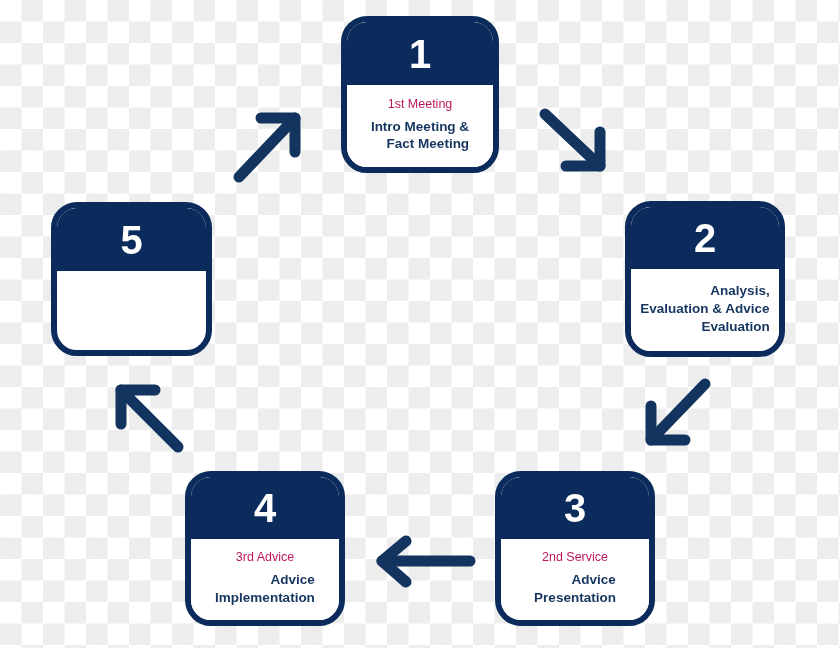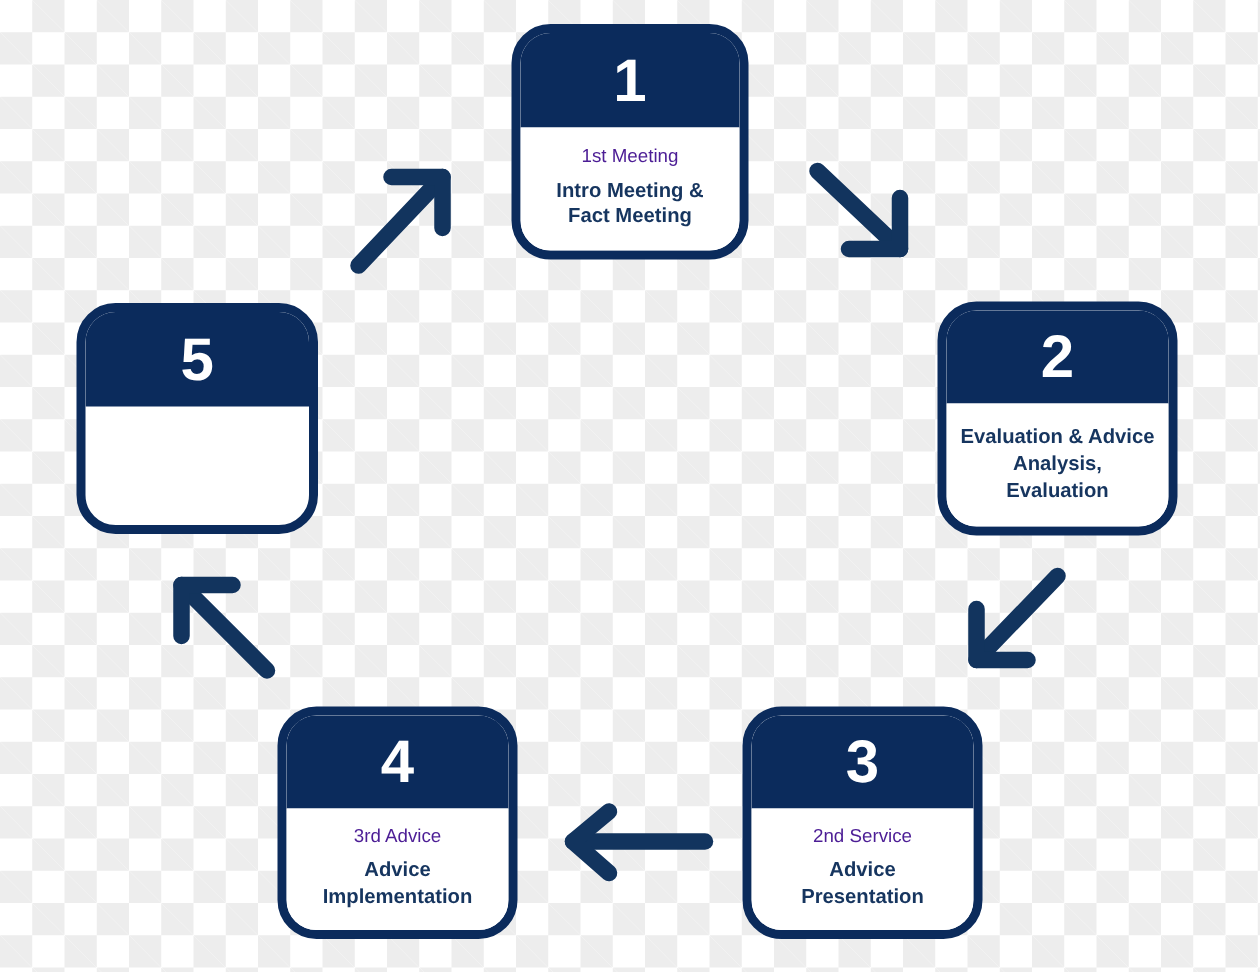--- a/index.html
+++ b/index.html
@@ -55,33 +55,33 @@
     flex: 1 1 auto;
     display: flex;
     flex-direction: column;
     align-items: center;
     justify-content: center;
     padding: 2px 5px 4px 5px;
     background: #ffffff;
   }
   .node-subtitle {
     font-size: 12.5px;
-    color: #4c1d95;
+    color: #be185d;
     font-weight: normal;
     line-height: 1.25;
     text-align: center;
     margin-bottom: 5px;
     white-space: nowrap;
   }
   .node-title {
     font-size: 13.5px;
     color: #16355f;
     font-weight: bold;
     line-height: 1.32;
-    text-align: center;
+    text-align: right;
   }
   .node-title .tline { display: block; white-space: nowrap; }
 
   
   #node-1 { left: 341px; top: 16px;  width: 158px; height: 157px; }
   #node-1 .node-head { height: 63px; }
   #node-2 { left: 625px; top: 201px; width: 160px; height: 156px; }
   #node-2 .node-head { height: 62px; }
   #node-3 { left: 495px; top: 471px; width: 160px; height: 155px; }
   #node-3 .node-head { height: 62px; }
@@ -122,22 +122,22 @@
       </div>
     </div>
   </div>
 
   <div class="step-node" id="node-2">
     <div class="node-head">
       <span class="node-number">2</span>
     </div>
     <div class="node-body">
       <div class="node-title">
+        <span class="tline">Analysis,</span>
         <span class="tline">Evaluation &amp; Advice</span>
-        <span class="tline">Analysis,</span>
         <span class="tline">Evaluation</span>
       </div>
     </div>
   </div>
 
   <div class="step-node" id="node-3">
     <div class="node-head">
       <span class="node-number">3</span>
     </div>
     <div class="node-body">

